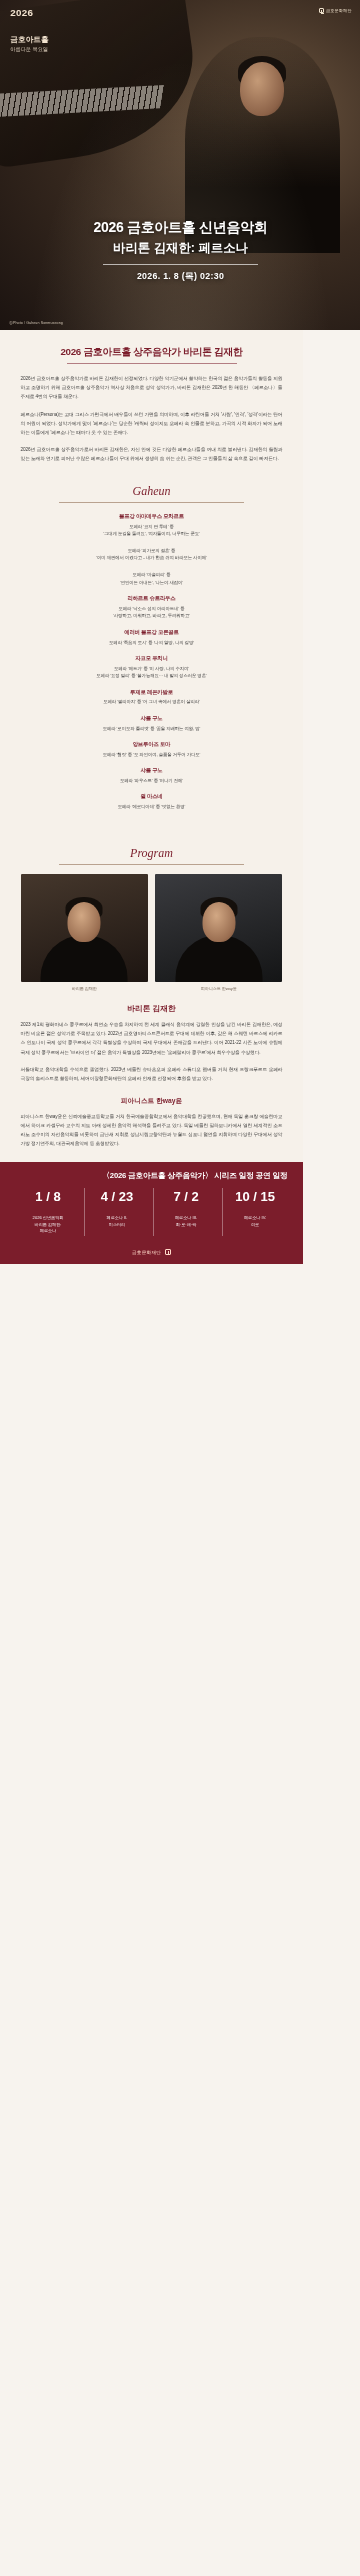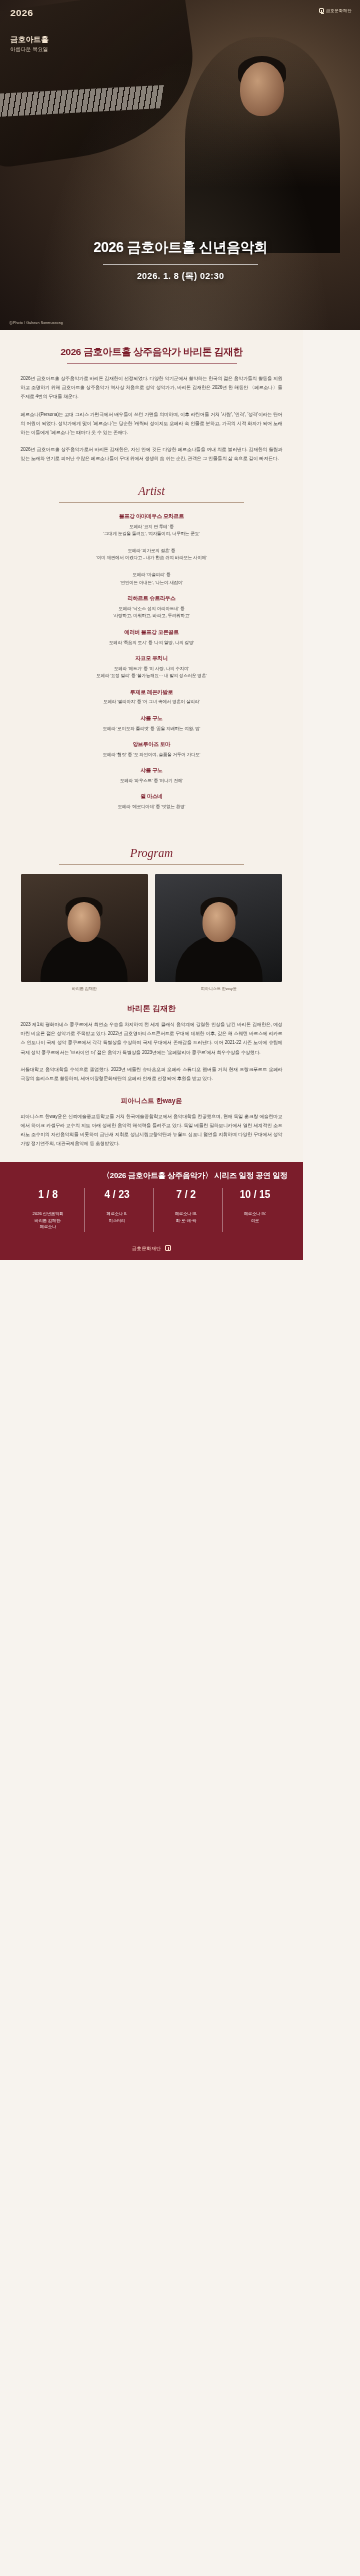--- a/index.html
+++ b/index.html
@@ -309,21 +309,21 @@
     gap: 3.1px;
   }
   .scol {
     flex: 1;
     text-align: center;
     border-left: 0.5px solid rgba(255,255,255,.35);
     padding: 1px 2.1px;
   }
   .scol:first-child { border-left: none; }
   .sdate {
-    font-size: 10px;
+    font-size: 13px;
     font-weight: 700;
     margin-bottom: 11px;
   }
   .sname {
     font-size: 4.1px;
     line-height: 1.6;
     opacity: .95;
   }
 
   .footer-logo {
@@ -369,37 +369,38 @@
       <div class="tsub2">아름다운 목요일</div>
     </div>
 
     <div class="hero-brand">
       <span class="brand-mark"></span>
       <span>금호문화재단</span>
     </div>
 
     <div class="hero-titleblock">
       <div class="hero-title1">2026 금호아트홀 신년음악회</div>
+      <div class="hero-title2">바리톤 김재한: 페르소나</div>
       <div class="hero-rule"></div>
       <div class="hero-date">2026. 1. 8 (목) 02:30</div>
     </div>
 
     <div class="hero-credit">ⓒPhoto / Gaheun Sonmuseong</div>
   </div>
 
   <div class="sec">
     <div class="sec-title">2026 금호아트홀 상주음악가 바리톤 김재한</div>
     <div class="sec-underline"></div>
     <p class="body">2026년 금호아트홀 상주음악가로 바리톤 김재한이 선정되었다. 다양한 악기군에서 활약하는 한국의 젊은 음악가들의 활동을 지원하고 조명하기 위해 금호아트홀 상주음악가 역사상 처음으로 성악 성악가가, 바리톤 김재한은 2026년 한 해동안 〈페르소나〉를 주제로 4번의 무대를 채운다.</p>
     <p class="body">페르소나(Persona)는 고대 그리스 가면극에서 배우들이 쓰던 가면을 의미하며, 이후 라틴어를 거쳐 '사람', '인격', '성격'이라는 단어의 어원이 되었다. 성악가에게 맞이 '페르소나'는 당순한 '캐릭터 성이지도 오페라 속 인물로 분하고, 가곡의 시적 화자가 되어 노래하는 이들에게 '페르소나'는 때마다 옷 수 있는 존재다.</p>
     <p class="body">2026년 금호아트홀 상주음악가로서 바리톤 김재한은, 자신 안에 깃든 다양한 페르소나들을 꺼내 의로 불러낸다. 김재한의 울림과 있는 노래와 연기로 피어난 수많은 페르소나들이 무대 위에서 생생히 숨 쉬는 순간, 관객은 그 인물들의 삶 속으로 깊이 빠져든다.</p>
   </div>
 
   <div class="program-wrap">
-    <div class="program-head">Artist</div>
+    <div class="program-head">Gaheun</div>
     <div class="program-head-rule"></div>
 
     <div class="pitem">
       <div class="pcomposer">볼프강 아마데우스 모차르트</div>
       <div class="pwork">오페라 '코지 판 투테' 중</div>
       <div class="pwork">'그대게 눈길을 돌려요', '여자들이여, 너무하는 군요'</div>
     </div>
     <div class="pitem">
       <div class="pwork">오페라 '피가로의 결혼' 중</div>
       <div class="pwork">'이미 재판에서 이겼다고 - 내가 한숨 쉬며 바라보는 사이에'</div>

